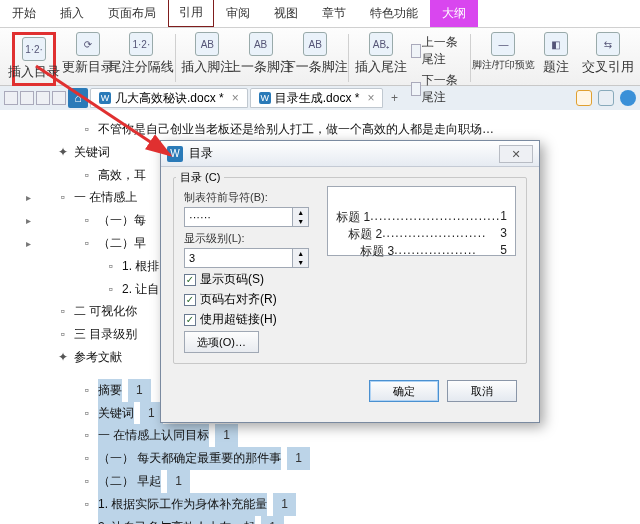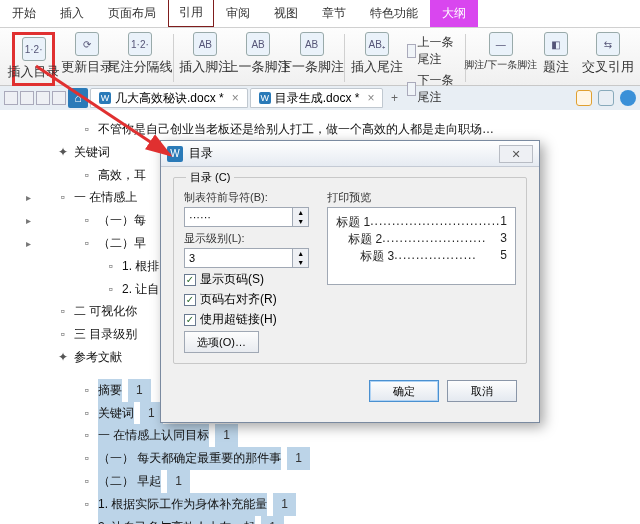--- a/index.html
+++ b/index.html
@@ -36,32 +36,32 @@
 .doc .oln::before{content:"▸";position:absolute;left:-14px;color:#777;font-size:10px}
 .sel{background:#bcd4e8}
 .seln{display:inline-block;background:#bcd4e8;padding:0 8px;color:#333;margin-left:6px}
 .arrow{position:absolute;pointer-events:none;z-index:30}
 .dlg{position:absolute;left:160px;top:140px;width:380px;background:#f0f0f0;border:1px solid #7a8aa0;box-shadow:4px 4px 12px rgba(0,0,0,.35);z-index:20}
 .dlg .ttl{height:26px;background:linear-gradient(#fefefe,#e6ebf2);display:flex;align-items:center;padding:0 6px;border-bottom:1px solid #c4cad4}
 .dlg .ttl .wic{width:16px;height:16px;background:#2a7ab8;color:#fff;font-size:10px;text-align:center;line-height:16px;border-radius:2px;margin-right:6px}
 .dlg .ttl .x{margin-left:auto;width:34px;height:18px;border:1px solid #b8bcc4;background:#eef0f4;text-align:center;line-height:16px;font-size:11px;color:#555;cursor:pointer}
 .dlg .body{padding:10px 12px}
 .dlg .grp{border:1px solid #c8c8c8;border-radius:2px;padding:8px 10px 10px;position:relative;margin-bottom:10px}
-.dlg .grp .gl{position:absolute;top:-8px;left:12px;background:#f0f0f0;padding:0 4px;font-size:11px}
+.dlg .grp .gl{position:absolute;top:-8px;left:2px;background:#f0f0f0;padding:0 4px;font-size:11px}
 .dlg .col{display:flex;gap:18px}
 .dlg .left{flex:1}
 .dlg .right{flex:1}
 .dlg label{font-size:11px;color:#333;display:block;margin:4px 0 2px}
 .dlg .sel-in{display:flex;align-items:center}
 .dlg .sel-in .box{flex:1;height:20px;border:1px solid #a0a8b4;background:#fff;padding:0 4px;line-height:18px;font-size:11px}
 .dlg .sel-in .sp{width:16px;height:20px;display:flex;flex-direction:column;border:1px solid #a0a8b4;border-left:none}
 .dlg .sel-in .sp div{flex:1;background:#eef0f4;text-align:center;font-size:7px;line-height:9px;cursor:pointer}
 .dlg .cb{display:flex;align-items:center;gap:4px;margin:3px 0;font-size:11px}
 .dlg .cb .chk{width:12px;height:12px;border:1px solid #6a7a90;background:#fff;display:flex;align-items:center;justify-content:center;color:#2a6a2a;font-size:10px}
-.dlg .prev{border:1px solid #a0a8b4;background:#fff;height:78px;padding:6px 8px;font-size:11px;color:#222}
+.dlg .prev{border:1px solid #a0a8b4;background:#fff;height:70px;padding:22px 8px;font-size:11px;color:#222}
 .dlg .prev .pl{display:flex;white-space:nowrap}
 .dlg .prev .dots{flex:1;overflow:hidden;letter-spacing:1px}
 .dlg .btnrow{}
 .dlg .btnrow .btn{display:inline-block;height:22px;line-height:20px;padding:0 12px;border:1px solid #a0a8b4;background:linear-gradient(#fdfdfd,#e8ebf0);cursor:pointer;font-size:11px}
 .dlg .ftr{display:flex;justify-content:flex-end;gap:8px;padding:6px 10px 10px}
 .dlg .ftr .btn{width:70px;height:22px;line-height:20px;text-align:center;border:1px solid #8a96a8;background:linear-gradient(#fdfdfd,#e4e9f0);cursor:pointer;font-size:11px}
 .dlg .ftr .btn.pr{border:1px solid #4a90d0;box-shadow:0 0 0 1px #aed2f4 inset}
 </style>
 </head>
 <body>
@@ -115,21 +115,21 @@
         <span>上一条尾注</span>
       </div>
     <div class="it">
         <span class="mini"></span>
         <span>下一条尾注</span>
       </div>
   </div>
   <div class="rsep"></div>
   <div class="rbtn">
     <div class="ic">—</div>
-    <div class="lbl" style="font-size:10px">脚注/下一条脚注</div>
+    <div class="lbl" style="font-size:10px">脚注/打印预览</div>
   </div>
   <div class="rbtn">
     <div class="ic">◧</div>
     <div class="lbl">题注</div>
   </div>
   <div class="rbtn">
     <div class="ic">⇆</div>
     <div class="lbl">交叉引用</div>
   </div>
 </div>
@@ -285,21 +285,20 @@
           <div class="cb">
               <span class="chk">✓</span>
               <span>页码右对齐(R)</span>
             </div>
           <div class="cb">
               <span class="chk">✓</span>
               <span>使用超链接(H)</span>
             </div>
         </div>
         <div class="right">
-          <label>打印预览</label>
           <div class="prev">
             <div class="pl">
                 <span>标题 1</span>
                 <span class="dots">..............................</span>
                 <span>1</span>
               </div>
             <div class="pl" style="padding-left:12px">
                 <span>标题 2</span>
                 <span class="dots">........................</span>
                 <span>3</span>

